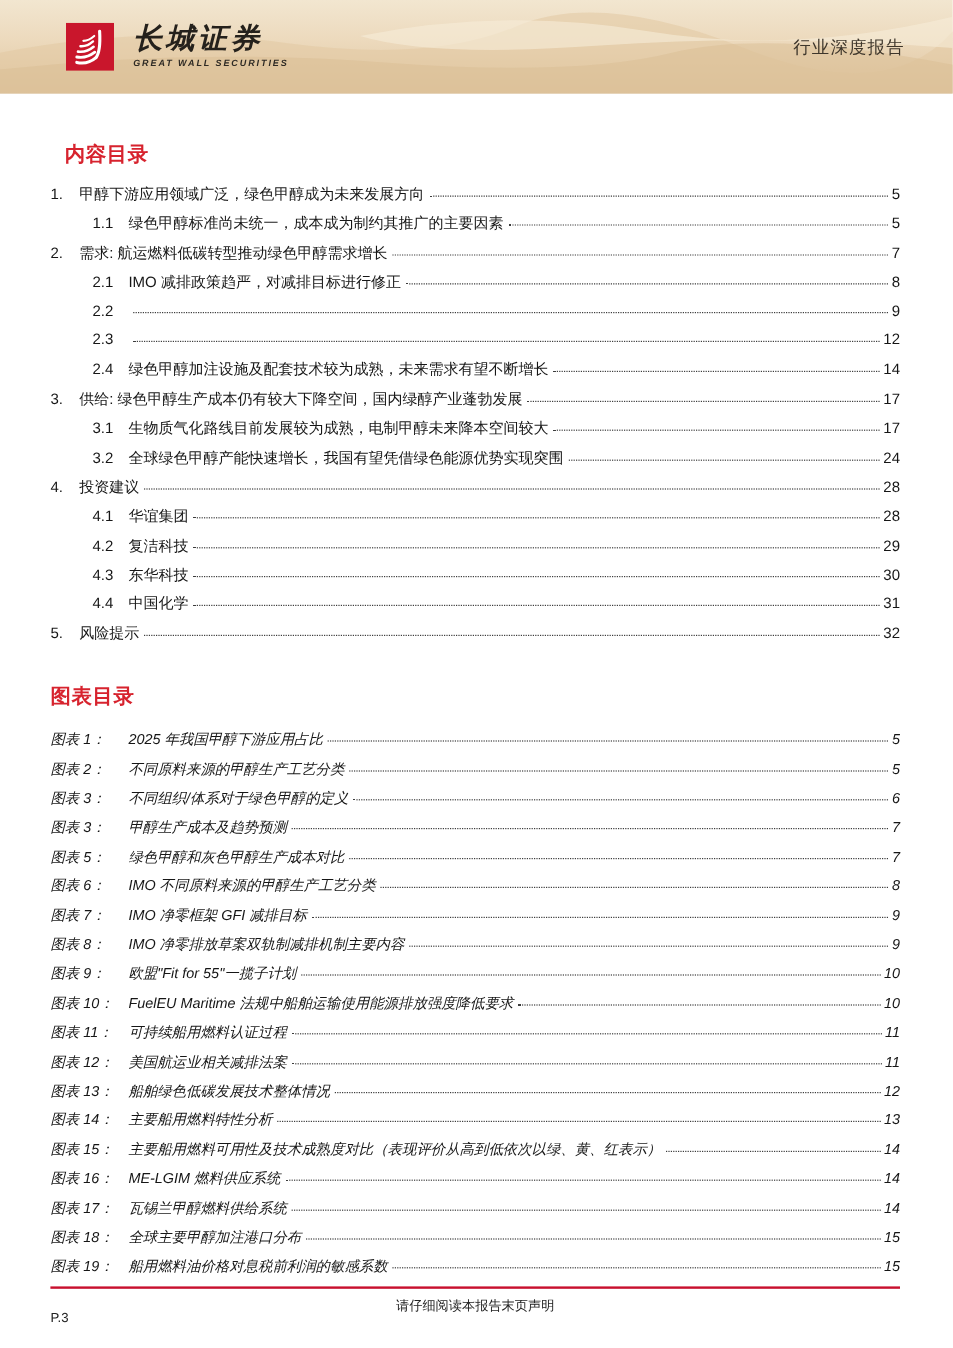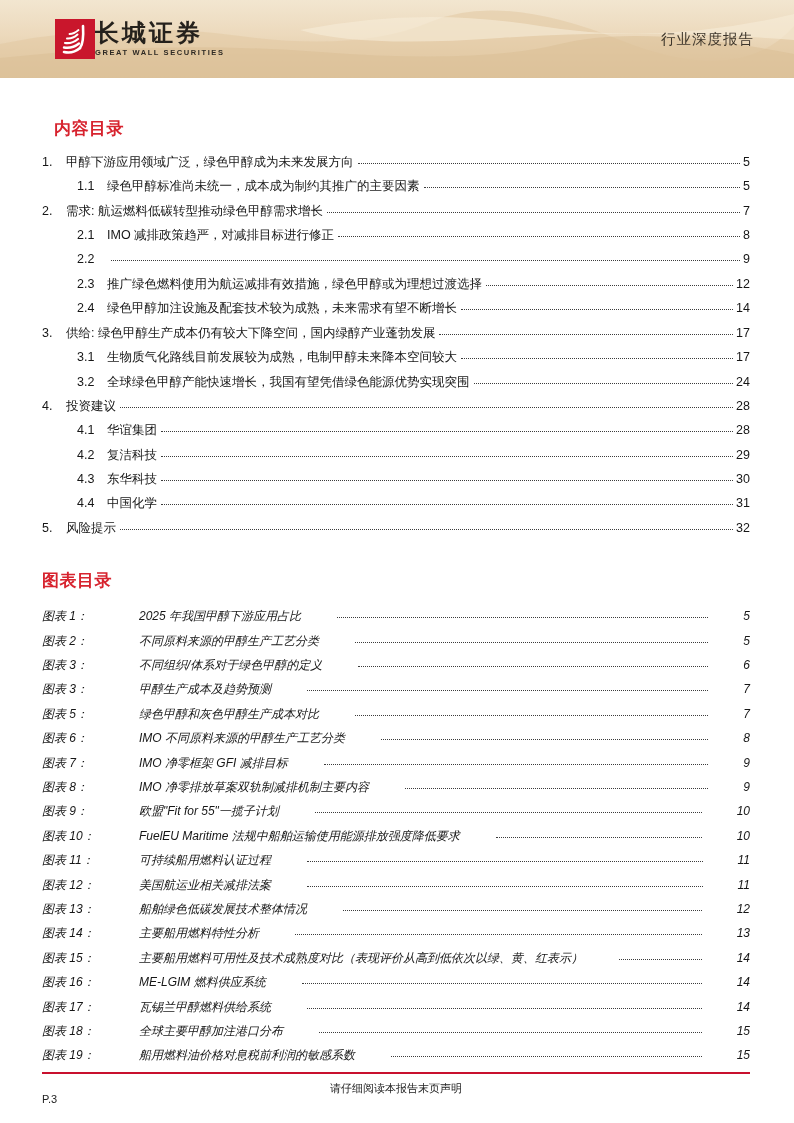--- a/index.html
+++ b/index.html
@@ -18,21 +18,21 @@
     position: relative;
     height: 78px;
     background: linear-gradient(180deg, #f2e6d0 0%, #ecd9bc 45%, #e3cba8 80%, #dcc29e 100%);
     display: flex;
     align-items: center;
     justify-content: space-between;
     padding: 0 40px 0 55px;
     overflow: hidden;
   }
   .header-art { position: absolute; inset: 0; width: 100%; height: 100%; pointer-events: none; }
-  .brand { display: flex; align-items: center; gap: 0; position: relative; }
+  .brand { display: flex; align-items: center; gap: 16px; position: relative; font-style: italic; }
   .brand-mark { width: 40px; height: 40px; flex: none; }
   .brand-text { display: flex; flex-direction: column; line-height: 1; }
   .brand-cn {
     font-size: 24px; font-weight: bold; color: #25211c;
     letter-spacing: 3px; font-family: "Liberation Serif", "DejaVu Serif", serif;
   }
   .brand-en {
     margin-top: 4px; font-size: 7.5px; font-weight: bold;
     letter-spacing: 1.6px; color: #2e2a24;
   }
@@ -60,21 +60,21 @@
     border-bottom: 1.6px dotted #3c3c3c;
     margin: 0 3px 0 4px;
     transform: translateY(-2px);
   }
   .row .page { flex: none; }
 
   .toc-row.level-1 .num { flex: none; min-width: 16px; margin-right: 8px; }
   .toc-row.level-2 { padding-left: 35px; }
   .toc-row.level-2 .num { flex: none; min-width: 22px; margin-right: 8px; }
 
-  .fig-row { font-style: italic; font-size: 12px; gap: 32px; }
+  .fig-row { font-style: italic; font-size: 12px; }
   .fig-row .num { flex: none; min-width: 65px; }
 
   
   .footer {
     position: absolute; left: 42px; right: 44px; top: 1072px;
     border-top: 2.5px solid var(--footer-rule, #c8102e);
     padding-top: 7px;
     font-size: 11px; color: #222;
   }
   .footer-inner { position: relative; height: 16px; }
@@ -147,21 +147,20 @@
   </div>
 
   <div class="row toc-row level-2">
     <span class="num">2.2</span>
     <span class="dots"></span>
     <span class="page">9</span>
   </div>
 
   <div class="row toc-row level-2">
     <span class="num">2.3</span>
-    <span class="label">推广绿色燃料使用为航运减排有效措施，绿色甲醇或为理想过渡选择</span>
     <span class="dots"></span>
     <span class="page">12</span>
   </div>
 
   <div class="row toc-row level-2">
     <span class="num">2.4</span>
     <span class="label">绿色甲醇加注设施及配套技术较为成熟，未来需求有望不断增长</span>
     <span class="dots"></span>
     <span class="page">14</span>
   </div>

